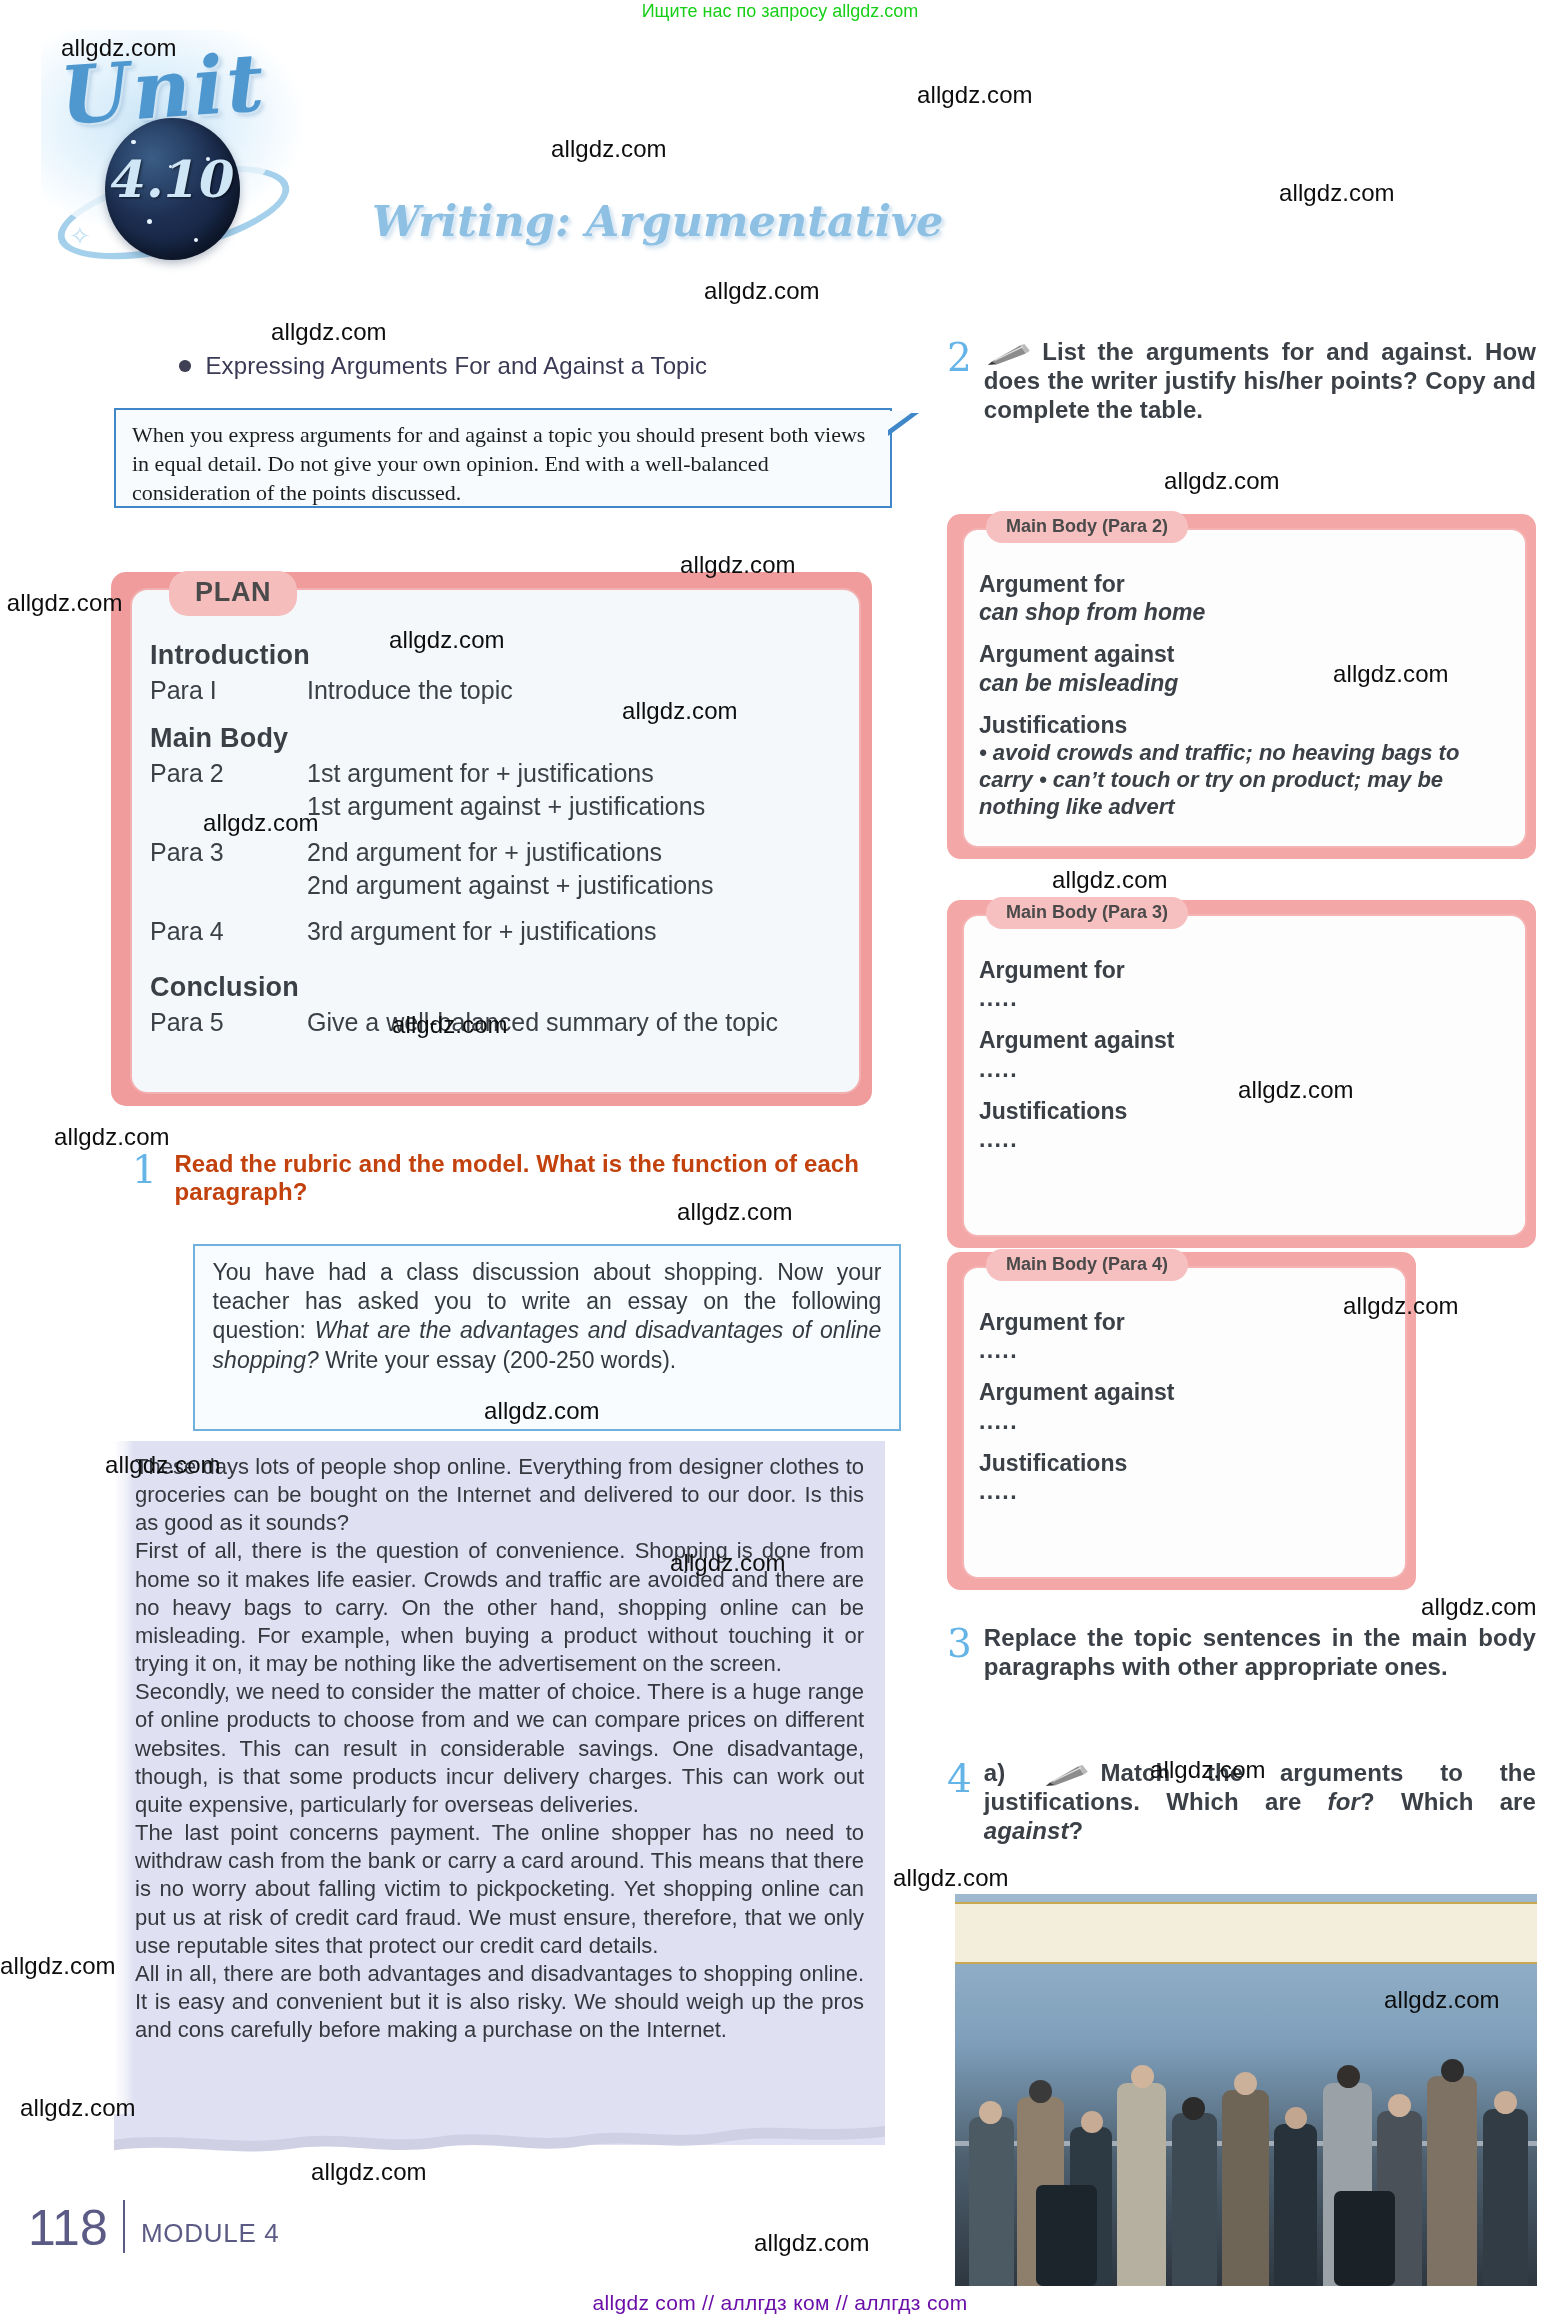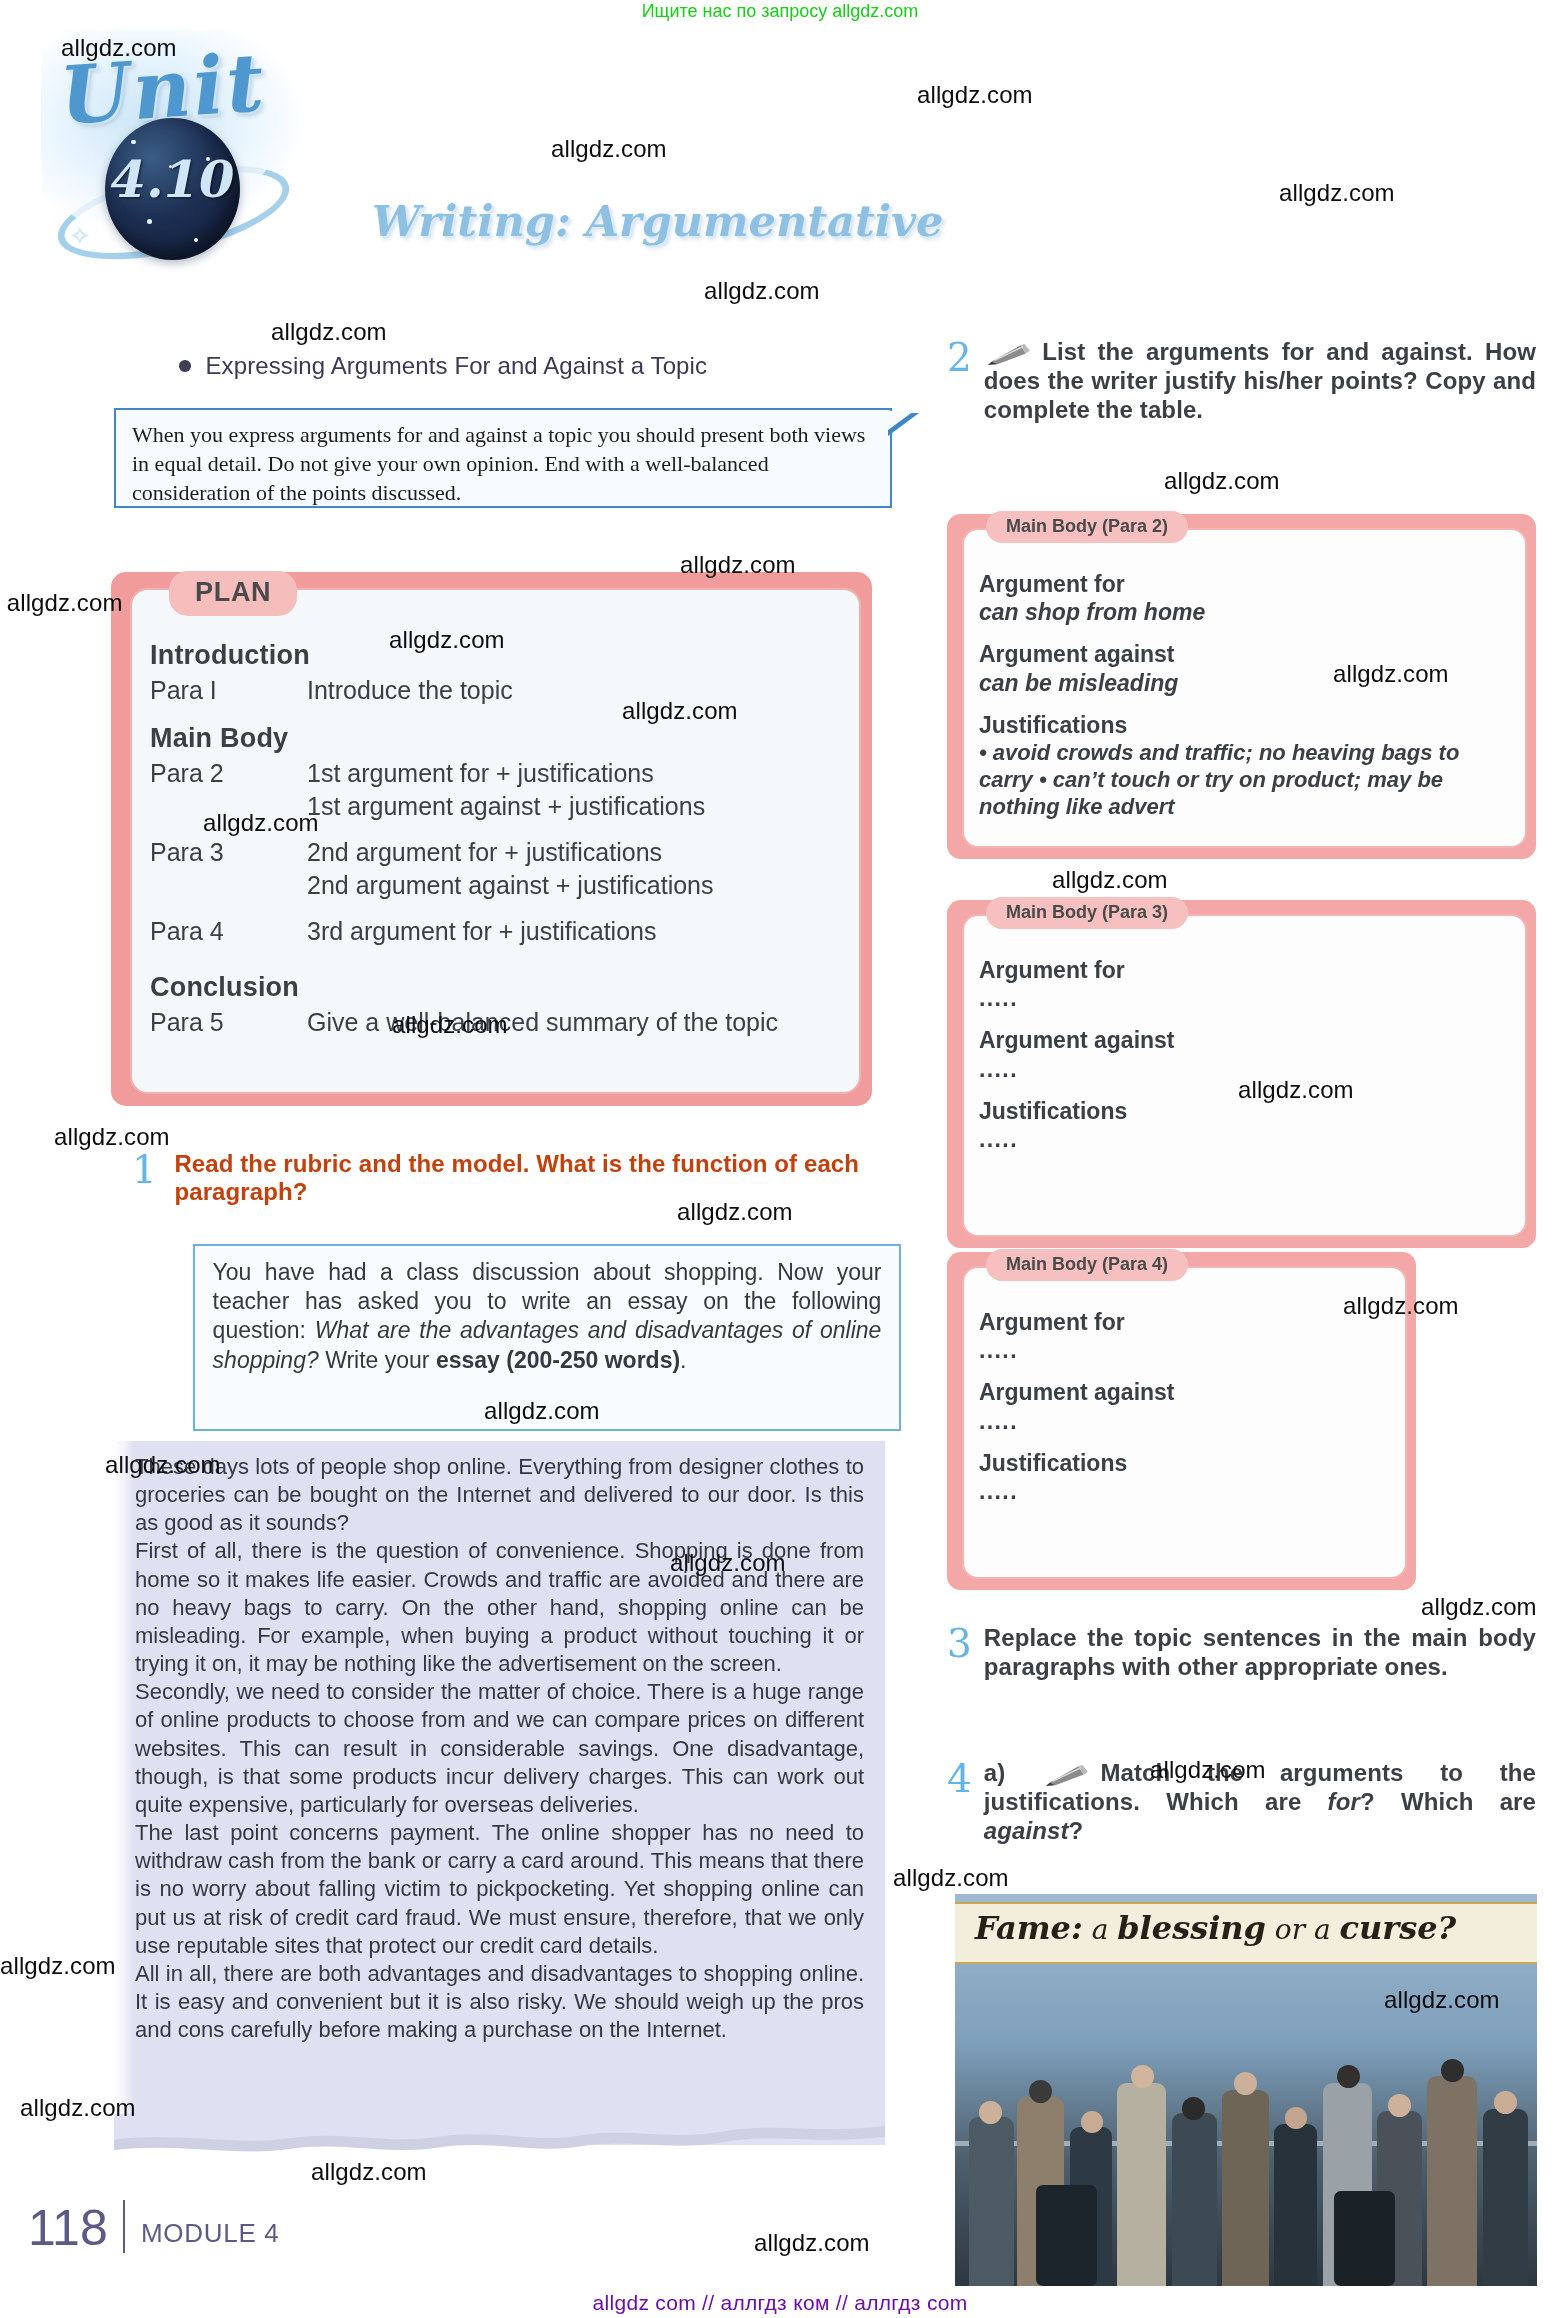--- a/index.html
+++ b/index.html
@@ -79,21 +79,21 @@
   
   .ex1{position:absolute;left:132px;top:1150px;width:765px;z-index:6;}
   .ex-num{font-family:"DejaVu Serif",serif;font-size:39px;color:#64b4e8;font-weight:400;line-height:1;}
   .ex1-row{display:flex;gap:17.6px;align-items:flex-start;}
   .ex1-text{font-size:24px;font-weight:700;color:#c2410c;line-height:1.16;letter-spacing:0.1px;}
 
   .rubric{position:absolute;left:193px;top:1244px;width:704px;height:183px;
       background:#f9fcfe;border:2px solid #6fb0dd;z-index:6;}
   .rubric p{margin:0;padding:12px 17.6px 0 17.6px;font-size:23px;line-height:1.27;color:#333a41;text-align:justify;}
   .rubric em{font-style:italic;}
-  .rubric b{font-weight:700;}
+  .rubric b{font-weight:400;}
 
   
   .essay{position:absolute;left:114px;top:1441px;width:771px;height:704px;
       background:#dfe0f2;z-index:5;}
   .essay-edge{position:absolute;left:114px;top:1441px;width:20px;height:704px;
       background:linear-gradient(90deg,#ffffff 0%, #f0f0f8 60%, #dfe0f2 100%);z-index:6;}
   .essay-text{position:absolute;left:135px;top:1453px;width:729px;
       font-size:22px;line-height:1.28;color:#35393f;text-align:justify;z-index:7;}
   .essay-text p{margin:0;}
   .essay-rip{position:absolute;left:114px;top:2114px;width:771px;height:47px;z-index:8;}
@@ -342,21 +342,20 @@
       <div class="fig" style="left:422px;width:45px;height:175px;background:#4a5158;"></div>
       <div class="head" style="left:433px;bottom:169px;width:23px;height:23px;background:#cdb19b;"></div>
       <div class="fig" style="left:472px;width:50px;height:210px;background:#7e7264;"></div>
       <div class="head" style="left:486px;bottom:204px;width:23px;height:23px;background:#2e2e2e;"></div>
       <div class="fig" style="left:528px;width:45px;height:177px;background:#323c45;"></div>
       <div class="head" style="left:539px;bottom:172px;width:23px;height:23px;background:#c9ad97;"></div>
       <div class="fig" style="left:81px;width:61px;height:101px;background:#1d252c;border-radius:6.8px;"></div>
       <div class="fig" style="left:379px;width:61px;height:95px;background:#1a2127;border-radius:6.8px;"></div>
     </div>
     <div class="photo-band"></div>
-    <div class="photo-title"><b>Fame:</b><span> a </span><b>blessing</b><span> or a </span><b>curse?</b></div>
   </div>
 
   <div class="pagenum">118</div>
   <div class="pagerule"></div>
   <div class="modulelbl">MODULE 4</div>
 
   <div class="wm-bottom">allgdz com  //  аллгдз ком  //  аллгдз com</div>
 
   <div class="wm" style="left:61px;top:34px;">allgdz.com</div>
   <div class="wm" style="left:551px;top:135px;">allgdz.com</div>

